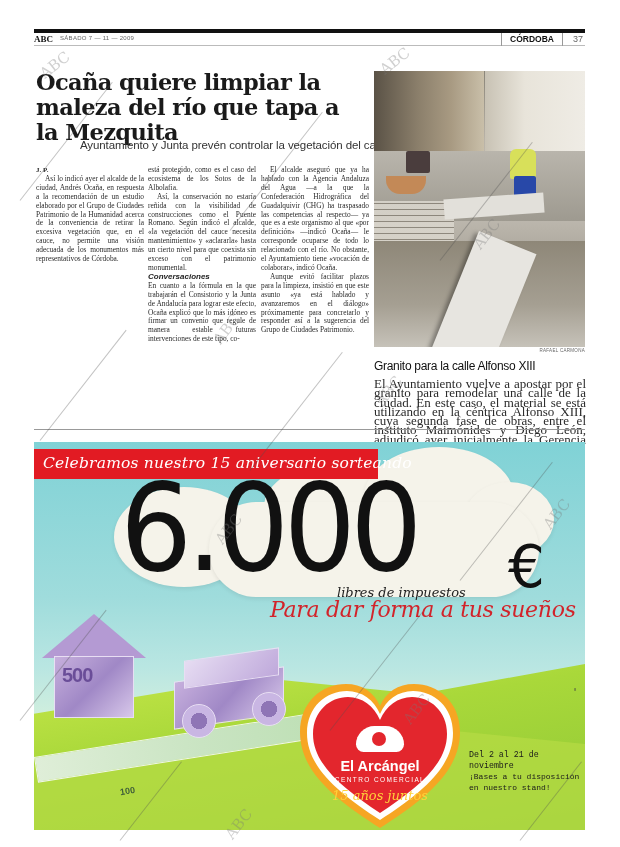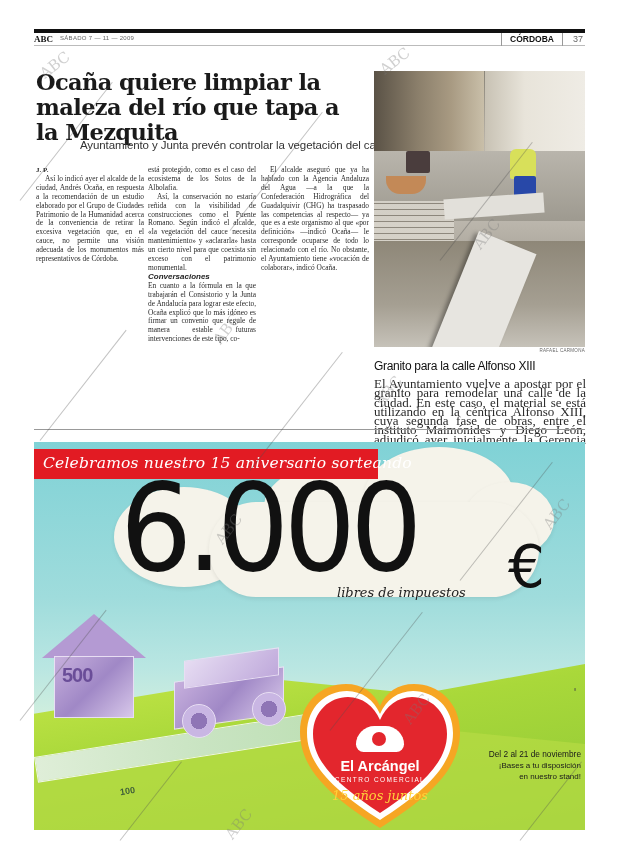--- a/index.html
+++ b/index.html
@@ -74,21 +74,21 @@
 
     
     .heart-wrap { position: absolute; left: 262px; top: 238px; width: 168px; height: 150px; }
     .heart { position: absolute; width: 168px; height: 150px; }
     .logo-mark { position: absolute; left: 60px; top: 46px; width: 48px; height: 26px; border-radius: 24px 24px 10px 10px; background: #ffffff; }
     .logo-mark::after { content: ""; position: absolute; left: 16px; top: 6px; width: 14px; height: 14px; border-radius: 50%; background: #e3262d; }
     .logo-name { position: absolute; left: 0; top: 78px; width: 168px; text-align: center; font-family: "Liberation Sans", sans-serif; font-weight: bold; font-size: 14.5px; color: #ffffff; }
     .logo-sub { position: absolute; left: 0; top: 96px; width: 168px; text-align: center; font-family: "Liberation Sans", sans-serif; font-size: 6.5px; color: #ffffff; letter-spacing: 1.4px; }
     .logo-tag { position: absolute; left: 0; top: 108px; width: 168px; text-align: center; font-family: "DejaVu Serif", serif; font-style: italic; font-size: 13px; color: #ffd23a; }
 
-    .ad-dates { position: absolute; left: 435px; top: 307px; width: 112px; text-align: right; font-family: Liberation Sans, sans-serif; font-size: 8px; line-height: 11px; color: #1a1a1a; }
+    .ad-dates { position: absolute; left: 435px; top: 307px; width: 112px; text-align: left; font-family: Liberation Mono, monospace; font-size: 8px; line-height: 11px; color: #1a1a1a; }
     .ad-dates .line1 { font-size: 8.3px; }
 
     
     .wm { position: absolute; height: 1px; background: rgba(80,80,80,0.35); transform-origin: left center; pointer-events: none; }
     .wm-text { position: absolute; font-family: "DejaVu Serif", serif; font-size: 15px; color: rgba(120,120,120,0.35); pointer-events: none; white-space: nowrap; }
   </style>
 </head>
 <body>
 
 <div class="topbar"></div>
@@ -109,20 +109,21 @@
 
 <div class="col col2">
   <p>está protegido, como es el caso del ecosistema de los Sotos de la Albolafia.</p>
   <p class="indent">Así, la conservación no estaría reñida con la visibilidad de construcciones como el Puente Romano. Según indicó el alcalde, «la vegetación del cauce necesita mantenimiento» y «aclararla» hasta un cierto nivel para que coexista sin exceso con el patrimonio monumental.</p>
   <p class="col-heading">Conversaciones</p>
   <p>En cuanto a la fórmula en la que trabajarán el Consistorio y la Junta de Andalucía para lograr este efecto, Ocaña explicó que lo más idóneo es firmar un convenio que regule de manera estable futuras intervenciones de este tipo, co-</p>
 </div>
 
 <div class="col col3">
   <p class="indent">El alcalde aseguró que ya ha hablado con la Agencia Andaluza del Agua —a la que la Confederación Hidrográfica del Guadalquivir (CHG) ha traspasado las competencias al respecto— ya que es a este organismo al que «por definición» —indicó Ocaña— le corresponde ocuparse de todo lo relacionado con el río. No obstante, el Ayuntamiento tiene «vocación de colaborar», indicó Ocaña.</p>
+  <p class="indent">Aunque evitó facilitar plazos para la limpieza, insistió en que este asunto «ya está hablado y avanzaremos en el diálogo» próximamente para concretarlo y responder así a la sugerencia del Grupo de Ciudades Patrimonio.</p>
 </div>
 
 <div class="photo">
   <div class="bldg-left"></div>
   <div class="bldg-right"></div>
   <div class="street"></div>
   <div class="bricks"></div>
   <div class="dirt"></div>
   <div class="generator"></div>
   <div class="barrow"></div>
@@ -147,20 +148,21 @@
   <div class="ground"></div>
   <div class="ground2"></div>
 
   <div class="ad-banner">
     <span class="ad-banner-text">Celebramos nuestro 15 aniversario sorteando</span>
   </div>
 
   <div class="ad-amount">6.000</div>
   <div class="ad-euro">€</div>
   <div class="ad-tax">libres de impuestos</div>
+  <div class="ad-slogan">Para dar forma a tus sueños</div>
   <div class="ad-tiny">8</div>
 
   <div class="house-roof"></div>
   <div class="note house-body"></div>
   <div class="house-label">500</div>
 
   <div class="road-note"></div>
   <div class="road-label">100</div>
   <div class="note car-body"></div>
   <div class="note car-top"></div>

